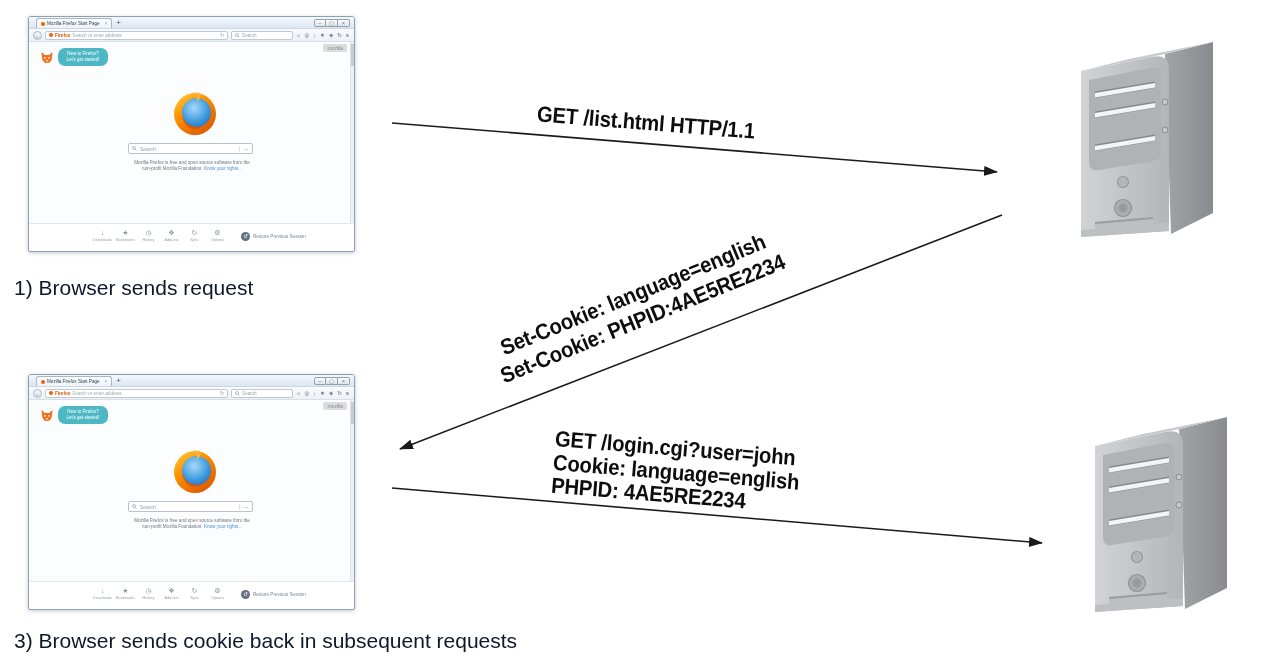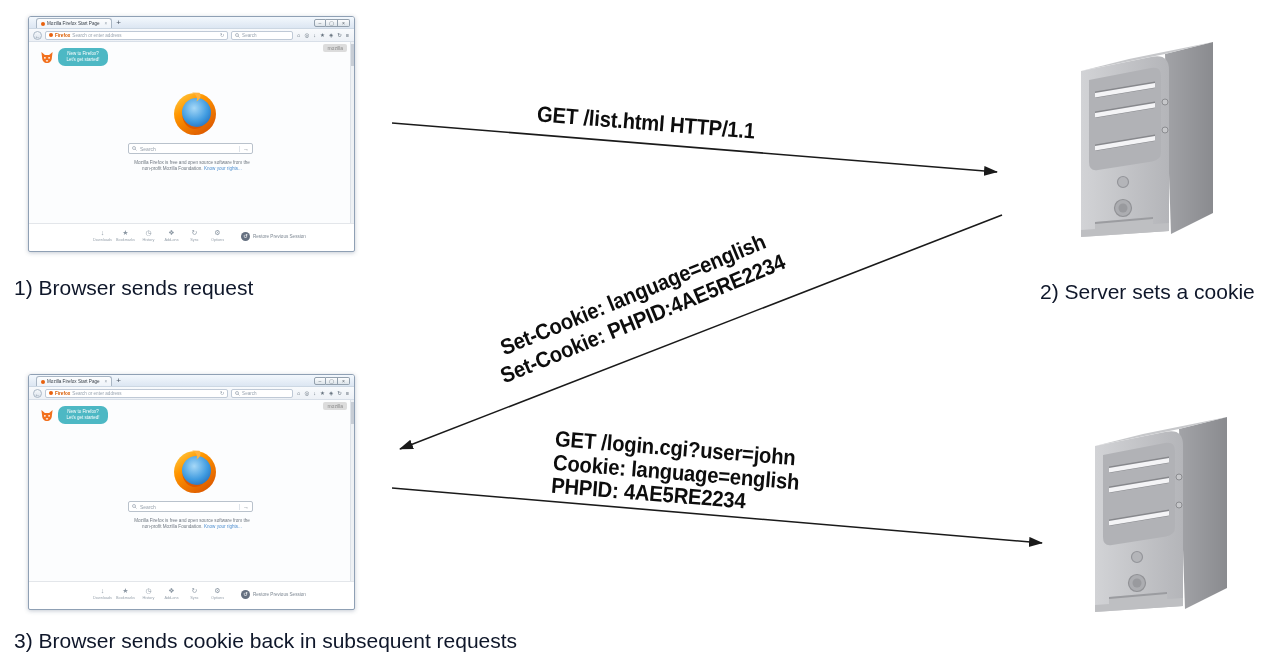--- a/index.html
+++ b/index.html
@@ -124,21 +124,20 @@
     <div>Set-Cookie: language=english</div>
     <div>Set-Cookie: PHPID:4AE5RE2234</div>
   </div>
   <div class="msg msg3">
     <div>GET /login.cgi?user=john</div>
     <div>Cookie: language=english</div>
     <div>PHPID: 4AE5RE2234</div>
   </div>
 
   <div class="step-label step1">1) Browser sends request</div>
-  <div class="step-label step2">2) Server sets a cookie</div>
   <div class="step-label step3">3) Browser sends cookie back in subsequent requests</div>
 
   <div class="bw bw1">
     <div class="titlebar">
       <div class="tab">
         <span class="favicon"></span>
         <span>Mozilla Firefox Start Page</span>
         <span class="tab-close">×</span>
       </div>
       <span class="newtab">+</span>

